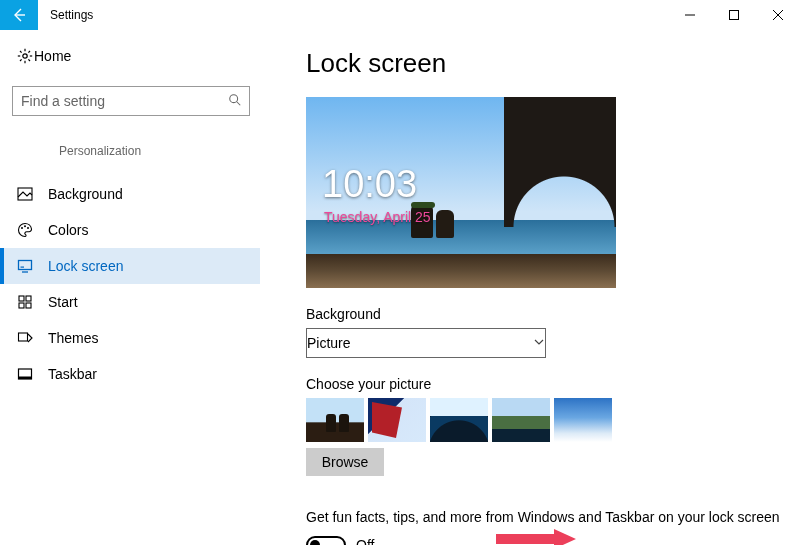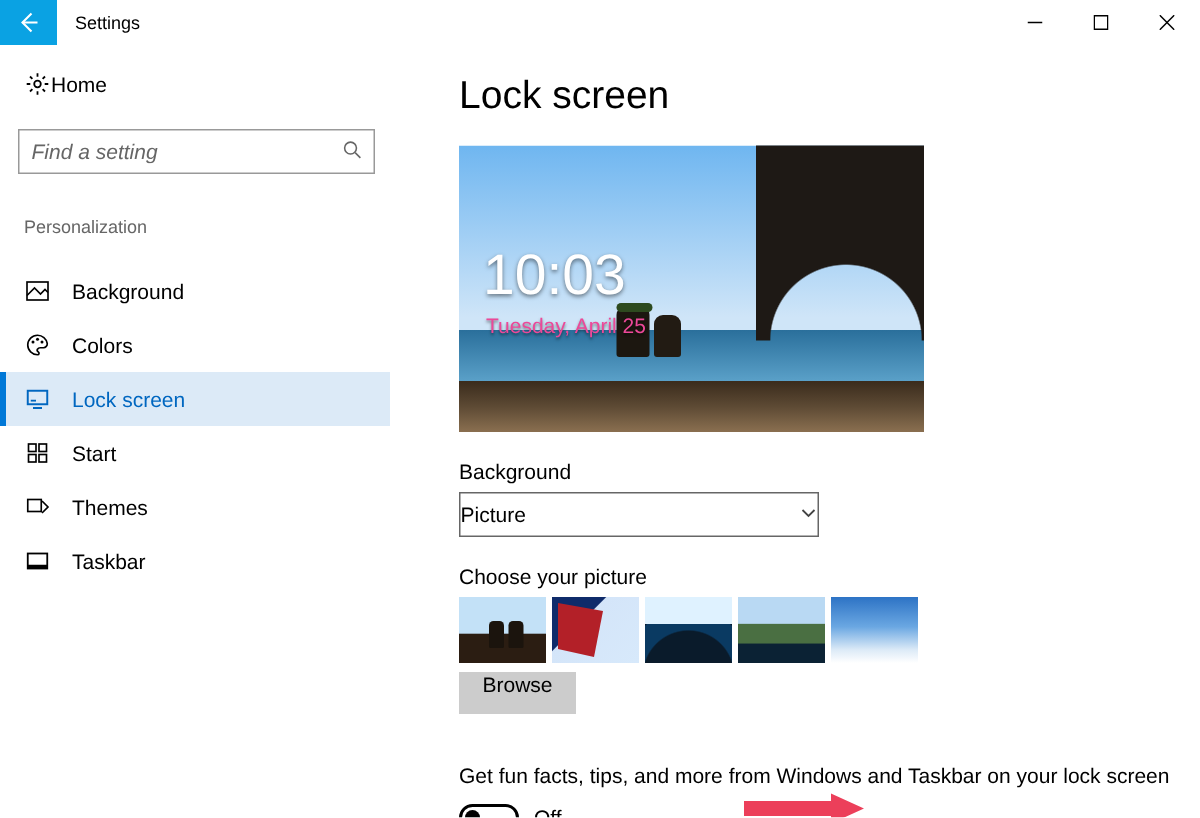--- a/index.html
+++ b/index.html
@@ -69,32 +69,32 @@
     margin-bottom: 28px;
   }
   .search-box input {
     flex: 1;
     border: none;
     outline: none;
     font-size: 14px;
     padding: 0 8px;
     background: transparent;
     color: #333;
-    font-style: italic;
   }
   .search-box input::placeholder{ color:#666;}
   .search-box .sicon {
     width: 28px; text-align: center; color:#666;
   }
 
   .group-header {
     font-size: 12px;
     color: #666;
     margin-bottom: 18px;
     padding-left: 4px;
+    margin-left: 43px;
   }
 
   .nav-item {
     display: flex; align-items: center;
     gap: 14px;
     height: 36px;
     padding-left: 4px;
     color: #000;
   }
   .nav-item.active {
@@ -176,21 +176,21 @@
   .t3:after{content:"";position:absolute;left:0;right:0;top:0;height:18px;background:#dff2ff;}
   .t4{ background: linear-gradient(#b9d9f3 0%,#b9d9f3 40%,#4a6f42 41% 70%, #0b2234 71% 100%); }
   .t5{ background: linear-gradient(#2d73c5 0%,#6aa7e2 45%, #dceaf7 80%, #fff 100%); }
 
   .browse-btn{
     margin-top:6px;
     width: 78px; height: 28px;
     background:#ccc;
     border:none;
     font-size:14px;
-    display:flex; justify-content:center;
+    display:flex; align-items:center; justify-content:center;
   }
 
   .fun-text{
     font-size:14px;
     margin-top: 32px;
     line-height:1.3;
   }
 
   .toggle-row{
     display:flex; align-items:center; gap:10px;

